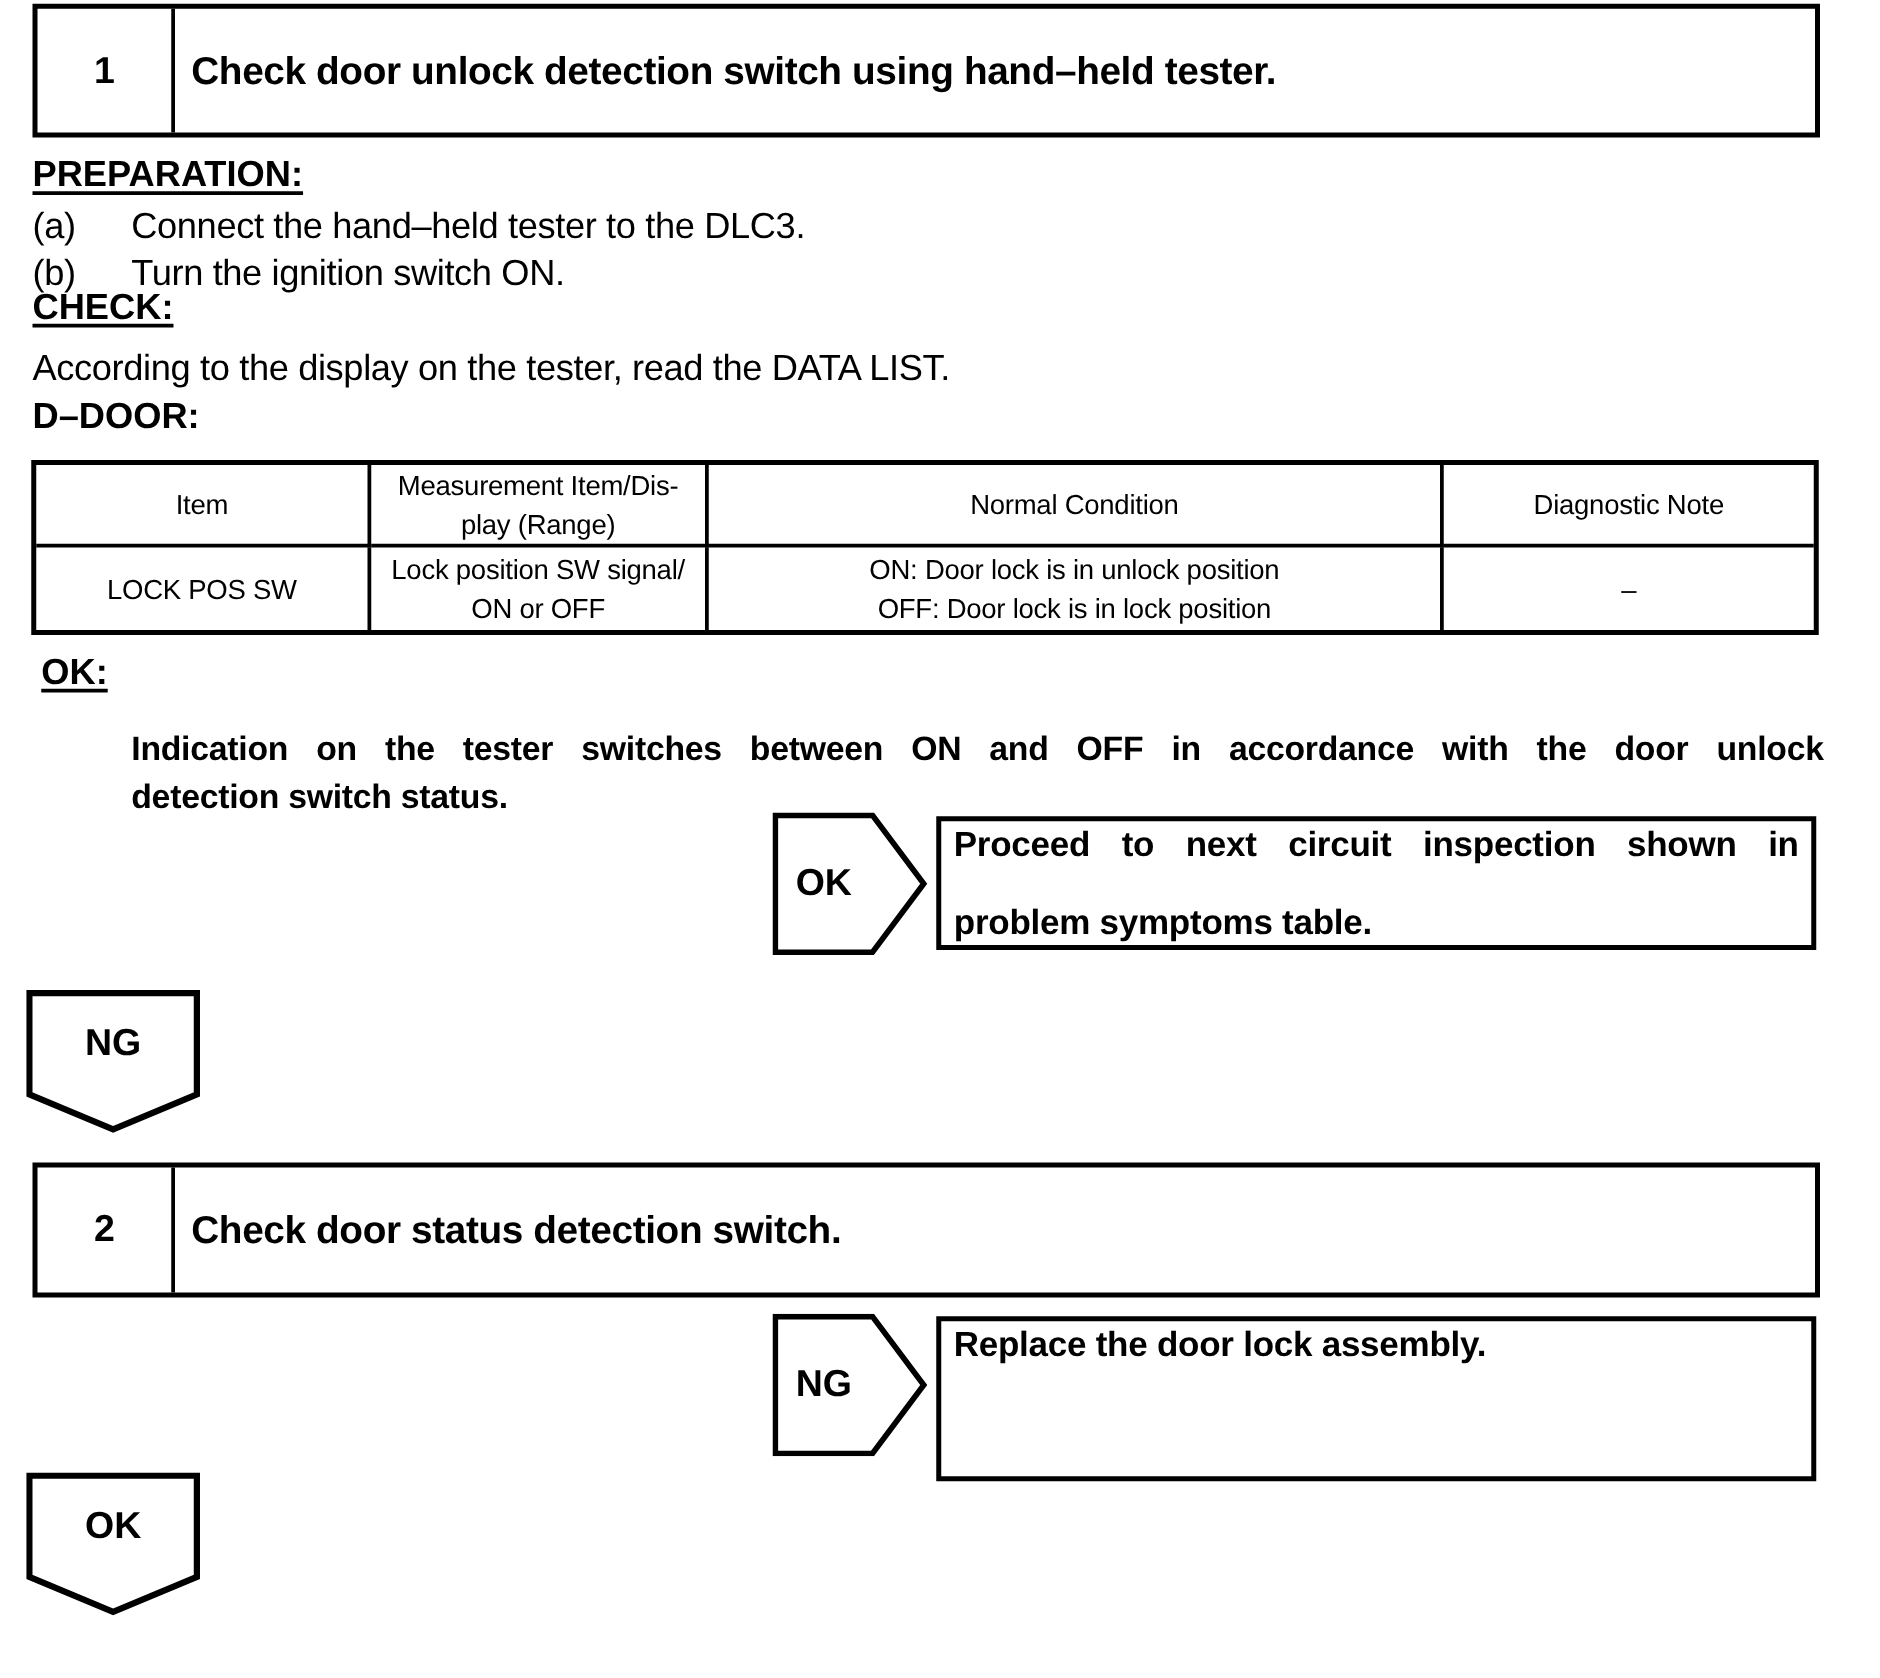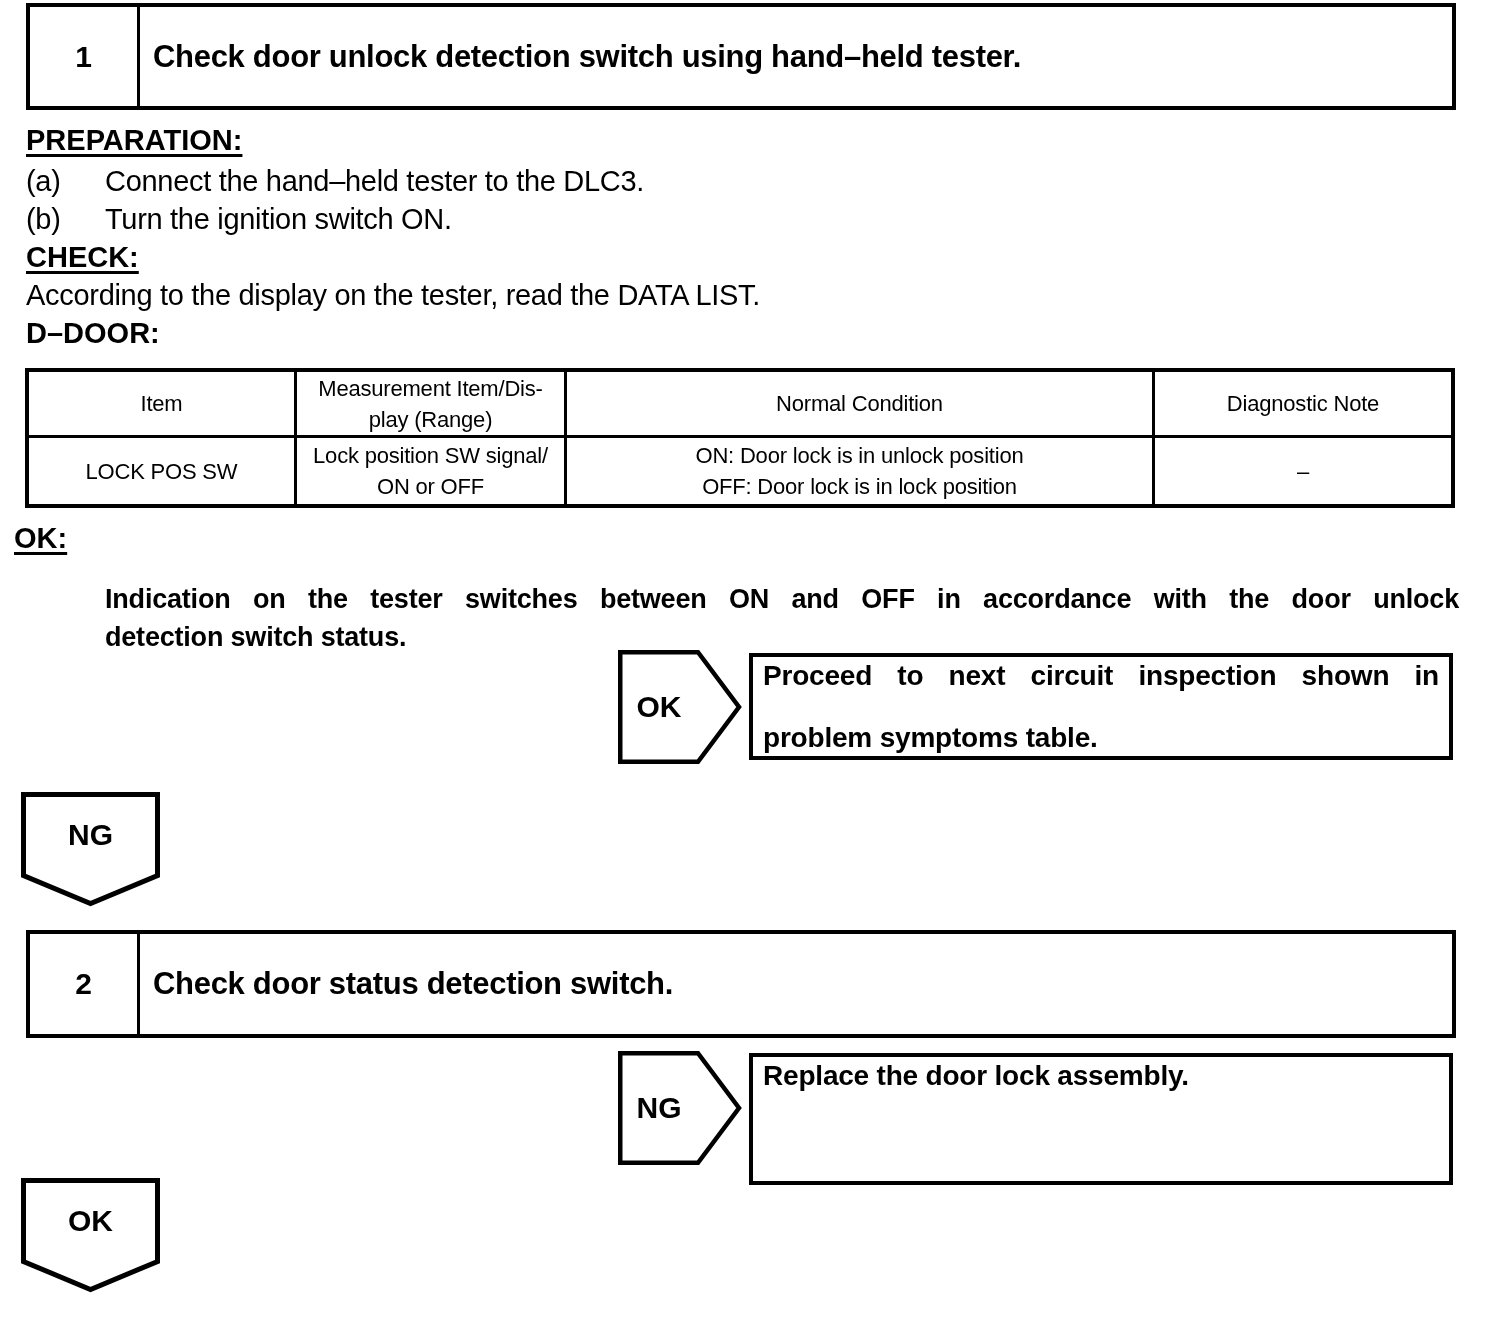--- a/index.html
+++ b/index.html
@@ -52,21 +52,21 @@
   </div>
 
   <div class="sec-h ul" style="left:26px; top:124px;">PREPARATION:</div>
   <div class="body-line" style="left:26px; top:165px;">
     <span class="li-label">(a)</span><span>Connect the hand–held tester to the DLC3.</span>
   </div>
   <div class="body-line" style="left:26px; top:203px;">
     <span class="li-label">(b)</span><span>Turn the ignition switch ON.</span>
   </div>
 
-  <div class="sec-h ul" style="left:26px; top:241px;">CHECK:</div>
+  <div class="sec-h ul" style="left:26px; top:230px;">CHECK:</div>
   <div class="body-line" style="left:26px; top:279px;">According to the display on the tester, read the DATA LIST.</div>
   <div class="sec-h" style="left:26px; top:317px;">D–DOOR:</div>
 
   <div class="dtable">
     <div class="dcell hdr">
       <div>Item</div>
     </div>
     <div class="dcell hdr">
       <div>Measurement Item/Dis-</div>
       <div>play (Range)</div>
@@ -86,21 +86,21 @@
     </div>
     <div class="dcell">
       <div>ON: Door lock is in unlock position</div>
       <div>OFF: Door lock is in lock position</div>
     </div>
     <div class="dcell last">
       <div>–</div>
     </div>
   </div>
 
-  <div class="sec-h ul" style="left:14px; top:522px;">OK:</div>
+  <div class="sec-h ul" style="left:33px; top:522px;">OK:</div>
   <div class="ok-note">
     <div class="jline">Indication on the tester switches between ON and OFF in accordance with the door unlock</div>
     <div>detection switch status.</div>
   </div>
 
   <div class="penta" style="left:618px; top:650px; width:124px; height:114px;">
     <svg width="124" height="114" viewBox="0 0 124 114">
       <polygon points="2.25,2.25 80,2.25 121,57 80,111.75 2.25,111.75" fill="#ffffff" stroke="#000000" stroke-width="4.5"></polygon>
     </svg>
     <div class="penta-label" style="left:0; top:0; width:82px; height:114px;">OK</div>

